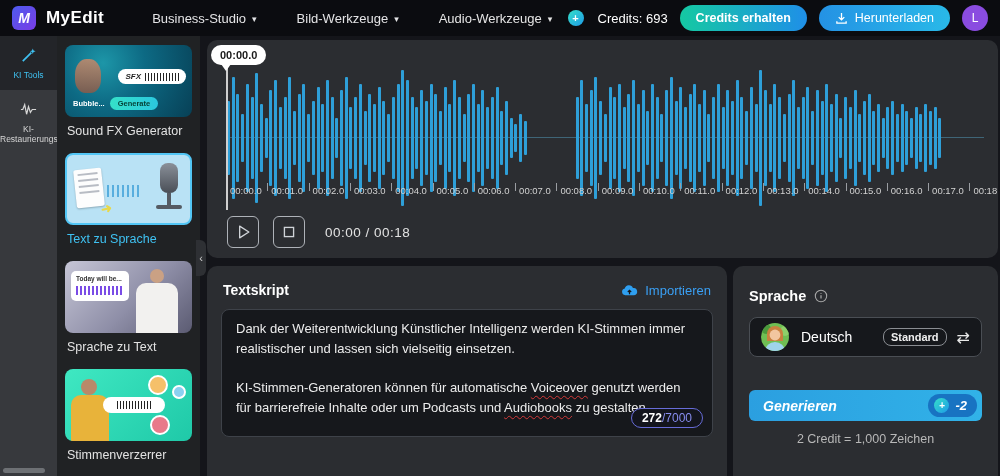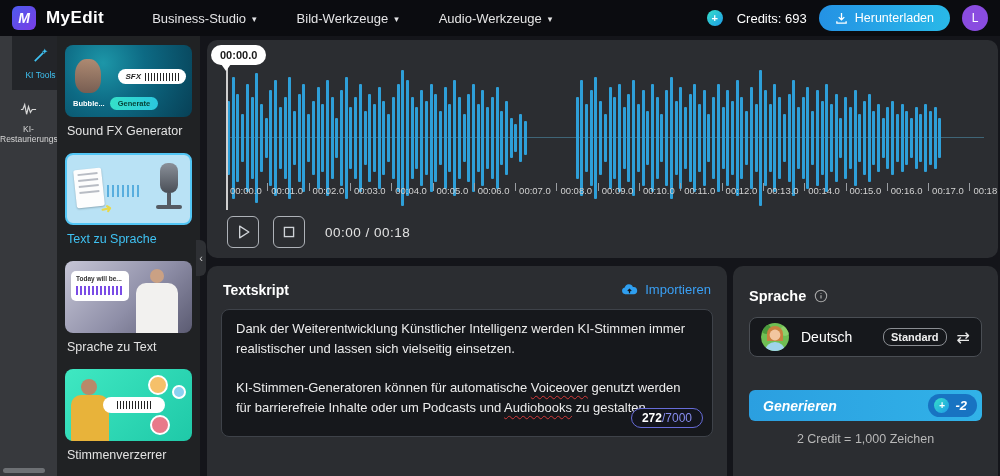--- a/index.html
+++ b/index.html
@@ -30,21 +30,21 @@
   #btn-get-credits { background:linear-gradient(90deg,#15c9a2,#1f8fe8); }
   #btn-download { background:linear-gradient(90deg,#2492e4,#29b9e8); font-weight:normal; }
   .avatar { width:26px; height:26px; border-radius:50%; background:#8a4ce0; color:#fff;
     display:flex; align-items:center; justify-content:center; font-size:12px; }
   
   #rail { position:absolute; left:0; top:36px; width:57px; height:440px; background:#37393d; }
   .rail-item { width:57px; padding:10px 0 9px; display:flex; flex-direction:column; align-items:center;
     gap:5px; cursor:pointer; color:#d6d6d6; }
   .rail-item .lbl { font-size:8.5px; line-height:1.25; text-align:center; width:57px; overflow:hidden;
     white-space:normal; }
-  .rail-item.active { background:#232529; color:#3fc2f2;margin-left:12px; }
+  .rail-item.active { background:#232529; color:#3fc2f2; }
   .rail-item svg { display:block; }
   #rail-scroll { position:absolute; left:3px; bottom:3px; width:42px; height:5px; border-radius:3px;
     background:#6d7074; }
   
   #tools { position:absolute; left:57px; top:36px; width:143px; height:440px; background:#202224;
     padding:9px 8px; overflow:hidden; }
   .tool-card { position:relative; width:127px; height:72px; border-radius:8px; overflow:hidden;
     cursor:pointer; }
   .tool-label { font-size:12.5px; color:#e2e2e2; margin:7px 0 15px 2px; cursor:pointer; }
   .tool-card.selected { border:2px solid #52c6f5; }
@@ -108,21 +108,21 @@
   .wbar { position:absolute; width:3px; border-radius:1px; background:var(--wave,#2e9fd8); }
   #timeline { position:absolute; left:0; top:143px; width:791px; height:22px; overflow:hidden; cursor:pointer; }
   .tickline { position:absolute; top:0; width:1px; height:8px; background:#9a9da2; }
   .ticklabel { position:absolute; top:2px; font-size:9.5px; color:#d2d2d2; white-space:nowrap; }
   #transport { position:absolute; left:20px; top:176px; display:flex; align-items:center; gap:14px; }
   .tbtn { width:32px; height:32px; border-radius:6px; border:1.5px solid #aeb2b8; background:transparent;
     display:flex; align-items:center; justify-content:center; cursor:pointer; }
   #time-display { font-size:13.5px; color:#e2e2e2; letter-spacing:.5px; margin-left:6px; }
   
   #script-panel { position:absolute; left:2px; top:230px; width:520px; height:246px; border-radius:10px 10px 0 0; }
-  #script-head { display:flex; justify-content:space-between; align-items:flex-start; padding:16px 16px 0; }
+  #script-head { display:flex; justify-content:space-between; align-items:flex-end; padding:16px 16px 0; }
   #script-title { font-size:14px; font-weight:bold; color:#fff; }
   #import-btn { display:flex; align-items:center; gap:7px; color:#3aa0f5; font-size:13px; cursor:pointer; }
   #script-box { position:relative; margin:11px 14px 0; height:128px; background:#16181c;
     border:1px solid #3e4249; border-radius:8px; padding:9px 14px; overflow:hidden; cursor:text; }
   #script-text p { font-size:13px; line-height:1.55; color:#ececec; margin-bottom:19px; }
   .miss { text-decoration:underline wavy #d43a3a; text-underline-offset:3px; text-decoration-thickness:1px; }
   #char-counter { position:absolute; right:9px; bottom:8px; border:1px solid #676cd8; background:#13151d;
     border-radius:12px; padding:2px 10px; font-size:12px; display:flex; }
   #char-counter .cur { color:#fff; font-weight:bold; }
   #char-counter .max { color:#878df0; }
@@ -165,20 +165,21 @@
         <span class="chev">▾</span>
       </div>
       <div class="nav-item active">
         <span>Audio-Werkzeuge</span>
         <span class="chev">▾</span>
       </div>
     </nav>
     <div id="topbar-right">
       <span class="coin">+</span>
       <span class="credits-txt">Credits: 693</span>
+      <button class="pill-btn" id="btn-get-credits">Credits erhalten</button>
       <button class="pill-btn" id="btn-download">
         <svg width="13" height="13" viewBox="0 0 14 14">
           <path d="M7 1v7M4 5.5L7 8.5 10 5.5M2 10v2h10v-2" stroke="#fff" stroke-width="1.4" fill="none"></path>
         </svg>
         <span>Herunterladen</span>
       </button>
       <div class="avatar">L</div>
     </div>
   </header>
 

